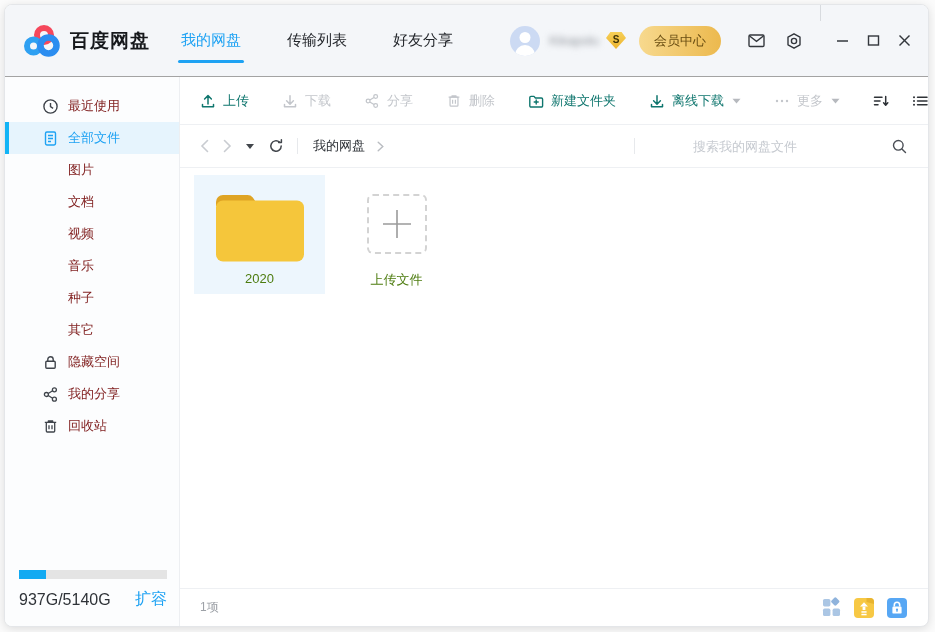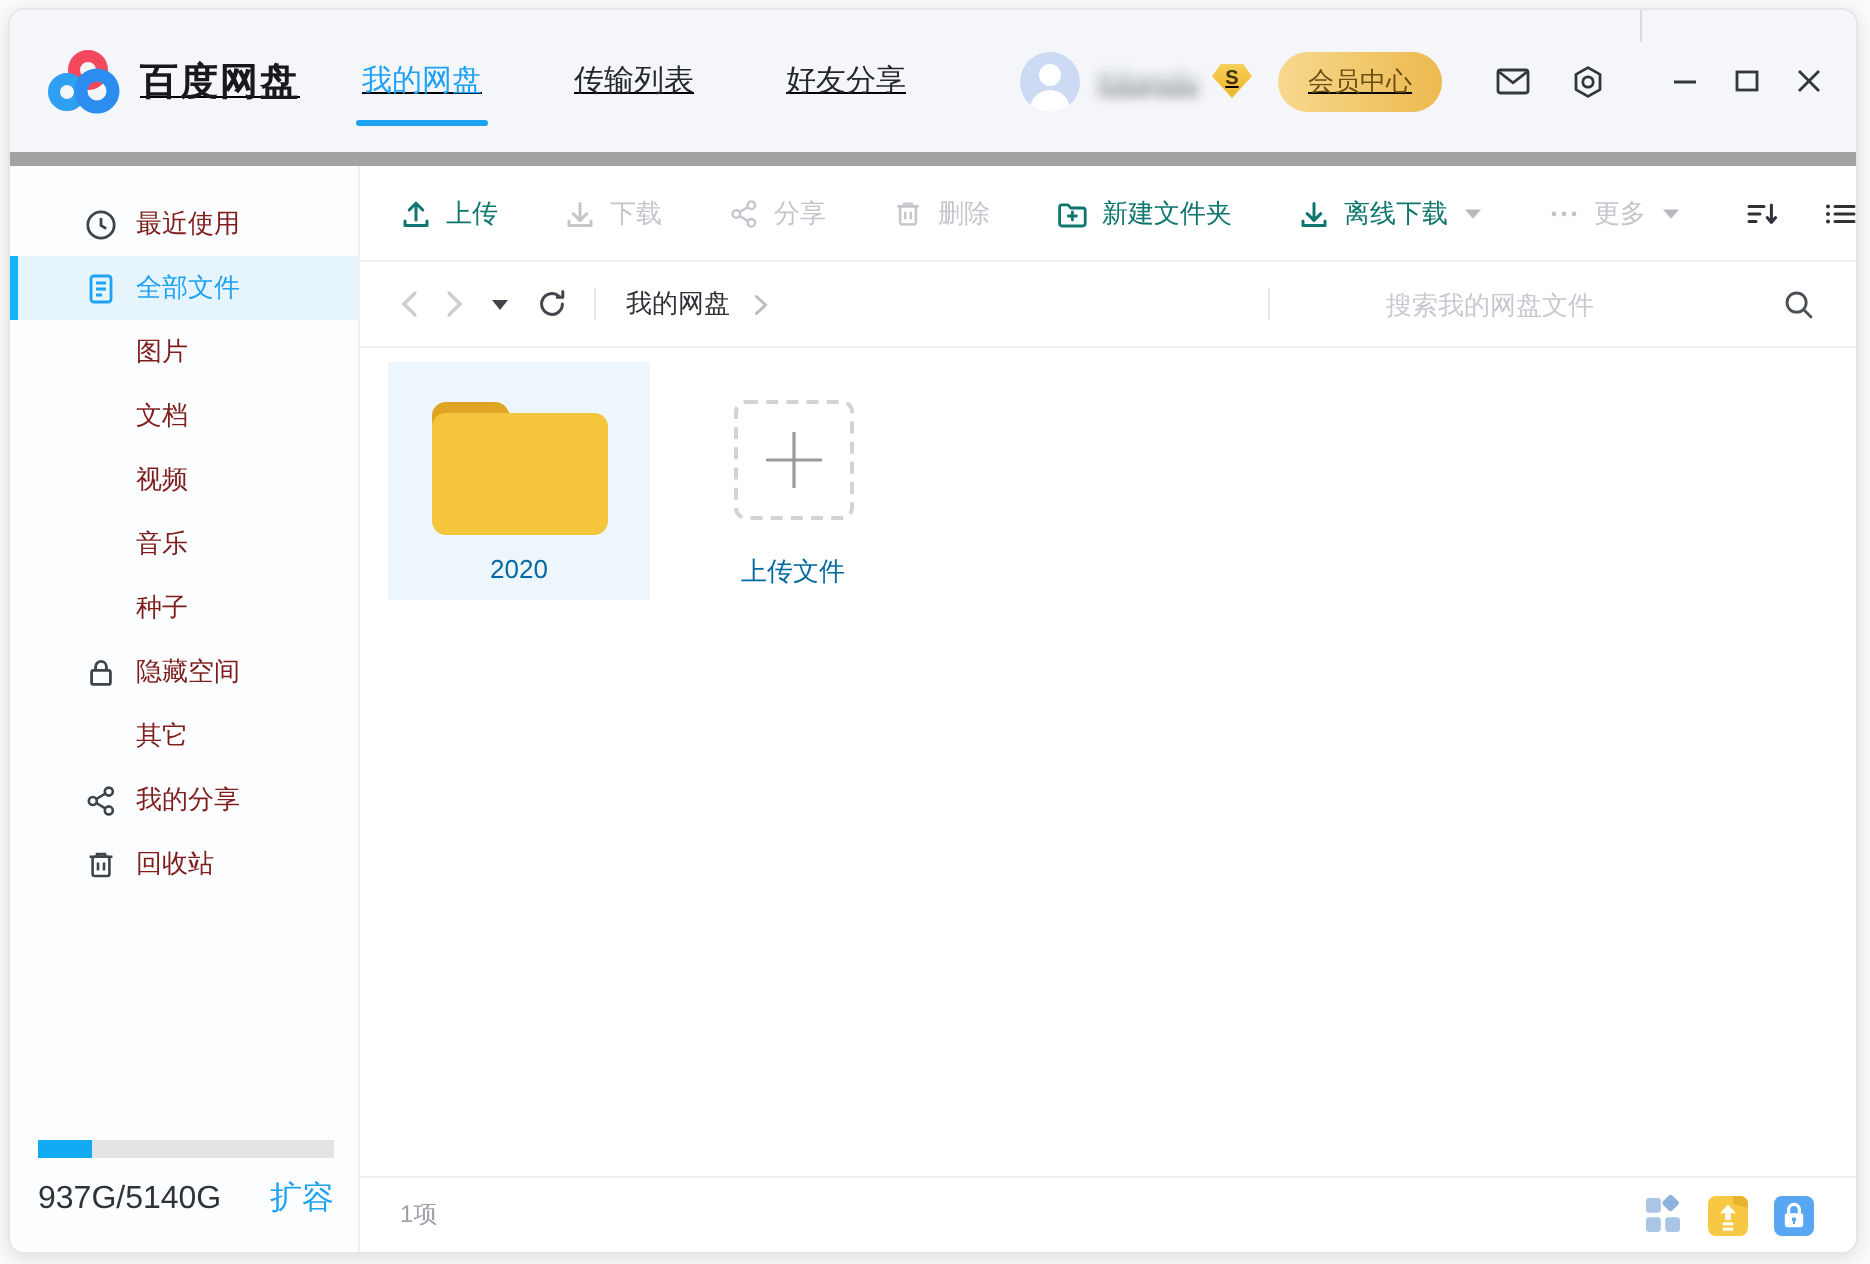--- a/index.html
+++ b/index.html
@@ -1,21 +1,21 @@
 <!DOCTYPE html>
 <html><head>
 <meta charset="utf-8">
 <style>
   html,body{margin:0;padding:0;width:935px;height:632px;background:#fbfbfb;
     font-family:"Liberation Sans","DejaVu Sans",sans-serif;-webkit-font-smoothing:antialiased;}
   .window{position:absolute;left:4px;top:4px;width:925px;height:623px;background:#fff;
     border:1px solid #e4e6e9;border-radius:8px;overflow:hidden;box-shadow:0 2px 10px rgba(0,0,0,.12);
     display:flex;flex-direction:column;box-sizing:border-box;}
   
-  .header{height:71px;background:#f4f6f9;display:flex;flex-shrink:0;border-bottom:7px solid #a3a3a3;text-decoration:underline;}
+  .header{height:71px;background:#f4f6f9;display:flex;flex-shrink:0;border-bottom:1px solid #a3a3a3;}
   .logo-group{display:flex;align-items:center;margin-left:18px;}
   .app-title{margin-left:9px;font-size:19px;font-weight:700;color:#17191c;letter-spacing:1px;}
   .tabs{display:flex;margin-left:30px;gap:44px;align-items:center;height:100%;}
   .tab{font-size:15px;color:#24272c;position:relative;cursor:pointer;padding:2px 1px;}
   .tab.active{color:#1ea2f3;}
   .tab.active::after{content:'';position:absolute;left:-2px;right:-2px;bottom:-11px;height:3px;background:#1ea2f3;border-radius:2px;}
   .user-area{margin-left:auto;display:flex;align-items:center;}
   .avatar{width:30px;height:30px;border-radius:50%;background:#ccdaf3;position:relative;overflow:hidden;flex-shrink:0;}
   .avatar::before{content:'';position:absolute;left:50%;top:6px;transform:translateX(-50%);width:11px;height:11px;border-radius:50%;background:#fff;}
   .avatar::after{content:'';position:absolute;left:50%;top:19px;transform:translateX(-50%);width:20px;height:13px;border-radius:10px 10px 0 0;background:#fff;}
@@ -65,21 +65,21 @@
   .crumb{font-size:13px;color:#2e3237;cursor:pointer;}
   .crumb-arrow{color:#b9bcc1;margin-left:12px;display:flex;}
   .search{margin-left:auto;display:flex;align-items:center;gap:40px;}
   .search-sep{width:1px;height:16px;background:#e7e9ec;margin-right:16px;}
   .search-input{border:none;background:transparent;font-size:13px;color:#333;width:150px;outline:none;}
   .search-input::placeholder{color:#c6cad0;}
   .search-icon{color:#4a4e55;display:flex;margin-left:6px;cursor:pointer;}
   .files{flex:1;padding:7px 0 0 14px;display:flex;align-items:flex-start;gap:6px;}
   .tile{width:131px;height:119px;position:relative;cursor:pointer;display:flex;flex-direction:column;align-items:center;}
   .tile.selected{background:#edf6fd;}
-  .tile-label{position:absolute;top:96px;width:100%;text-align:center;font-size:13px;color:#0369a1;}
+  .tile-label{position:absolute;top:96px;width:100%;text-align:center;font-size:13px;color:#4d7c0f;}
   .folder-svg{margin-top:15px;}
   .upload-box{margin-top:19px;width:60px;height:60px;border:2px dashed #d3d3d3;border-radius:6px;
     display:flex;align-items:center;justify-content:center;box-sizing:border-box;}
   .statusbar{height:37px;border-top:1px solid #eef0f3;display:flex;align-items:center;padding:0 20px;flex-shrink:0;}
   .count{font-size:12px;color:#9da1a7;}
   .status-icons{margin-left:auto;display:flex;gap:11px;align-items:center;}
   .status-ic{display:flex;cursor:pointer;}
 </style>
 </head>
 <body>
@@ -173,30 +173,30 @@
       <div class="side-item">
         <span class="side-label">视频</span>
       </div>
       <div class="side-item">
         <span class="side-label">音乐</span>
       </div>
       <div class="side-item">
         <span class="side-label">种子</span>
       </div>
       <div class="side-item">
+        <span class="side-label">其它</span>
+      </div>
+      <div class="side-item">
         <span class="side-icon">
           <svg width="17" height="17" viewBox="0 0 17 17" fill="none" stroke="currentColor" stroke-width="1.4">
             <rect x="3.8" y="7.2" width="9.4" height="7" rx="1"></rect>
               <path d="M5.8 7.2V5.4a2.7 2.7 0 0 1 5.4 0v1.8"></path>
             </svg>
           </span>
         <span class="side-label">隐藏空间</span>
-      </div>
-      <div class="side-item">
-        <span class="side-label">其它</span>
       </div>
       <div class="side-item">
         <span class="side-icon">
           <svg width="17" height="17" viewBox="0 0 17 17" fill="none" stroke="currentColor" stroke-width="1.3">
             <circle cx="4.4" cy="8.5" r="2"></circle>
               <circle cx="12.4" cy="3.8" r="2"></circle>
               <circle cx="12.4" cy="13.2" r="2"></circle>
             <path d="M6.2 7.5l4.4-2.7M6.2 9.5l4.4 2.7"></path>
             </svg>
           </span>

